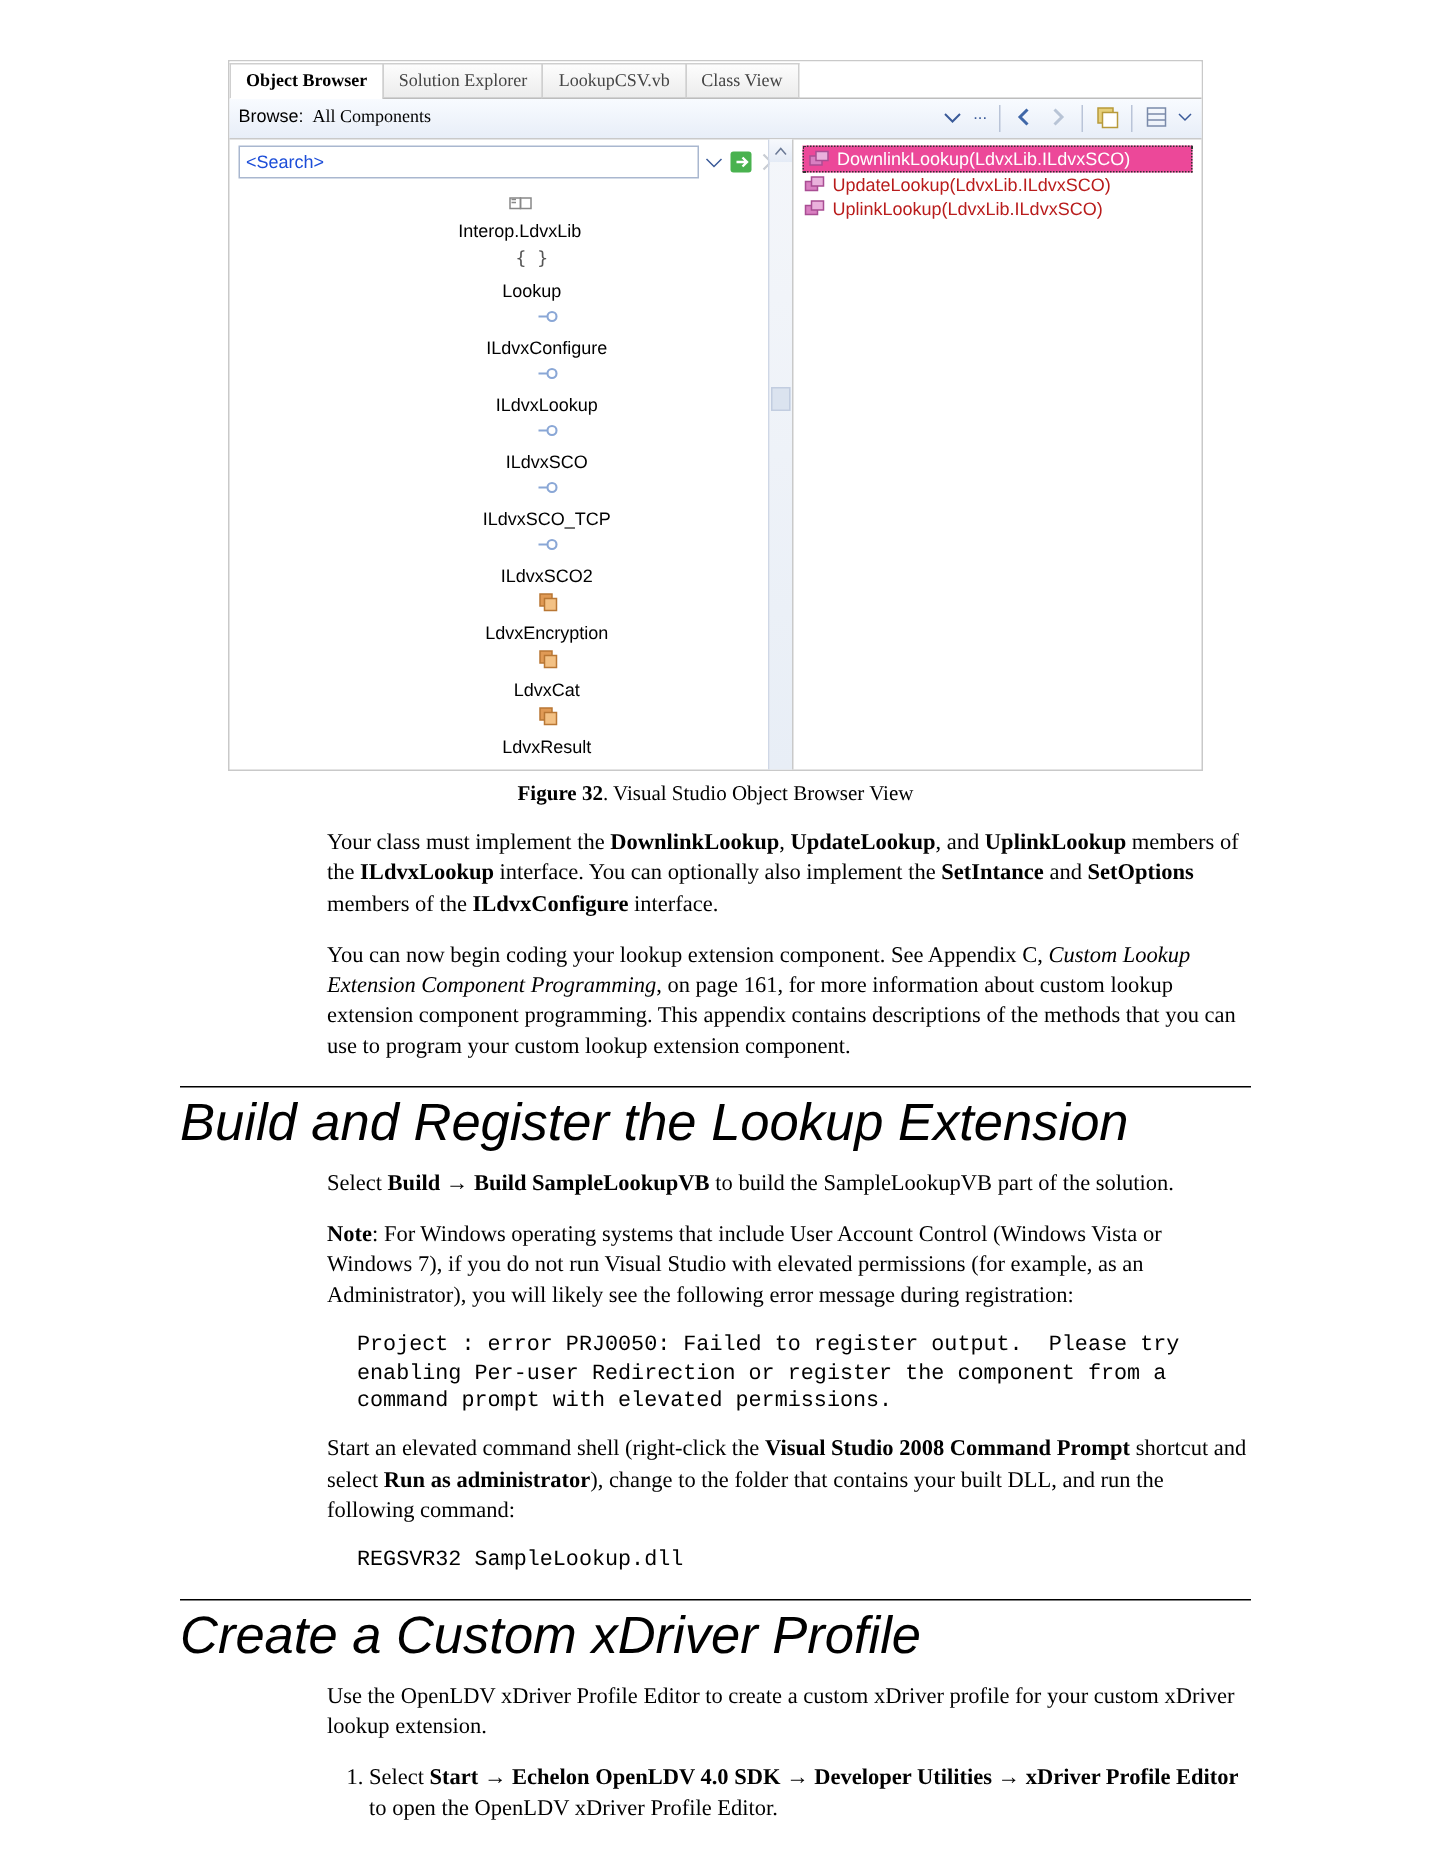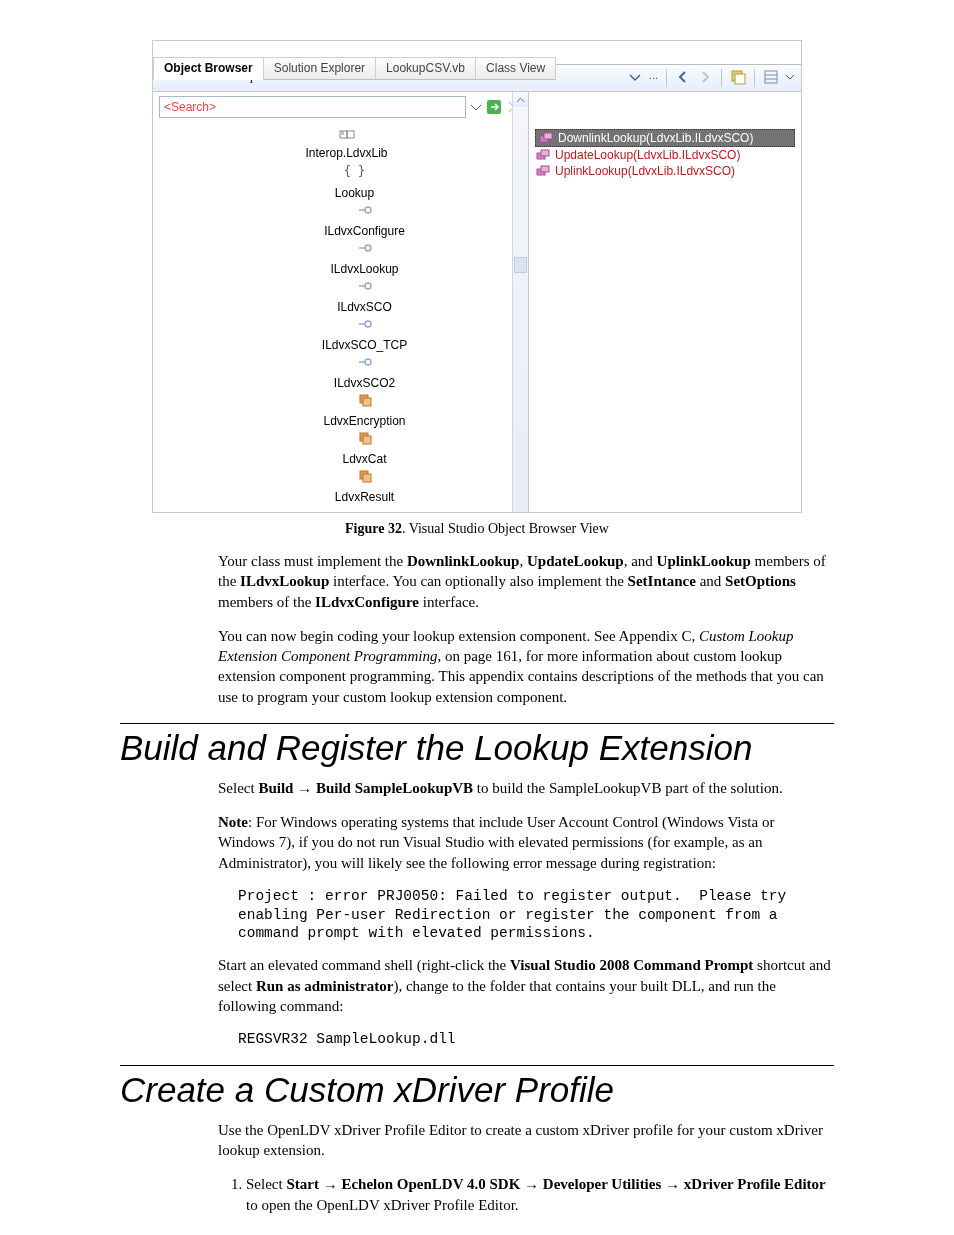--- a/index.html
+++ b/index.html
@@ -23,21 +23,22 @@
     border-bottom: 1px solid #bdbdbd;
   }
   .tab {
     padding: 3px 10px 4px 10px;
     border: 1px solid #cfcfcf;
     border-bottom: 1px solid #bdbdbd;
     background: linear-gradient(#fdfdfd,#ececec);
     color: #444;
     margin-right:-1px;
     position: relative;
-    top:16px;
+    top:1px;
+    font-family:Liberation Serif, serif;
   }
   .tab.active {
     font-weight: bold;
     background:#fff;
     border-bottom:1px solid #fff;
     color:#000;
   }
   .toolbar {
     display:flex;
     align-items:flex-start;
@@ -64,30 +65,30 @@
   .searchbar {
     display:flex;
     align-items:center;
     margin-bottom:6px;
     gap:4px;
   }
   .searchbox {
     flex:1;
     border:1px solid #a9b7cf;
     padding:2px 4px;
-    color:#ef4444;
+    color:#1d4ed8;
     height:16px;
     background:#fff;
     display:flex;align-items:center;
   }
   .tree { line-height:18px; color:#000;}
   .tree-row { display:flex; align-items:center; gap:4px;flex-direction:column; }
   .pad1{padding-left:12px;} .pad2{padding-left:28px;} .pad3{padding-left:48px;}
   .member-row { display:flex; align-items:center; gap:4px; color:#b91c1c; }
-  .member-row.selected { background:#737373; color:#fff; padding:0 2px; border:1px dotted #333;margin-top:33px;}
+  .member-row.selected { background:#ec4899; color:#fff; padding:0 2px; border:1px dotted #333;}
   .scrollbar {
     position:absolute; right:0; top:0; bottom:0; width:15px;
     background:linear-gradient(#f4f6fa,#e8eef6);
     border-left:1px solid #cfd7e6;
   }
   .sb-btn{height:15px;background:linear-gradient(#f7f9fd,#e4ebf6);display:flex;align-items:center;justify-content:center;}
 
   .fig-caption { text-align:center; font-size:14px; margin:8px 0 14px 0; }
   .body-p { margin: 0 0 14px 0; line-height:1.35; text-align:left; }
   .indent-block { margin-left:98px; }

